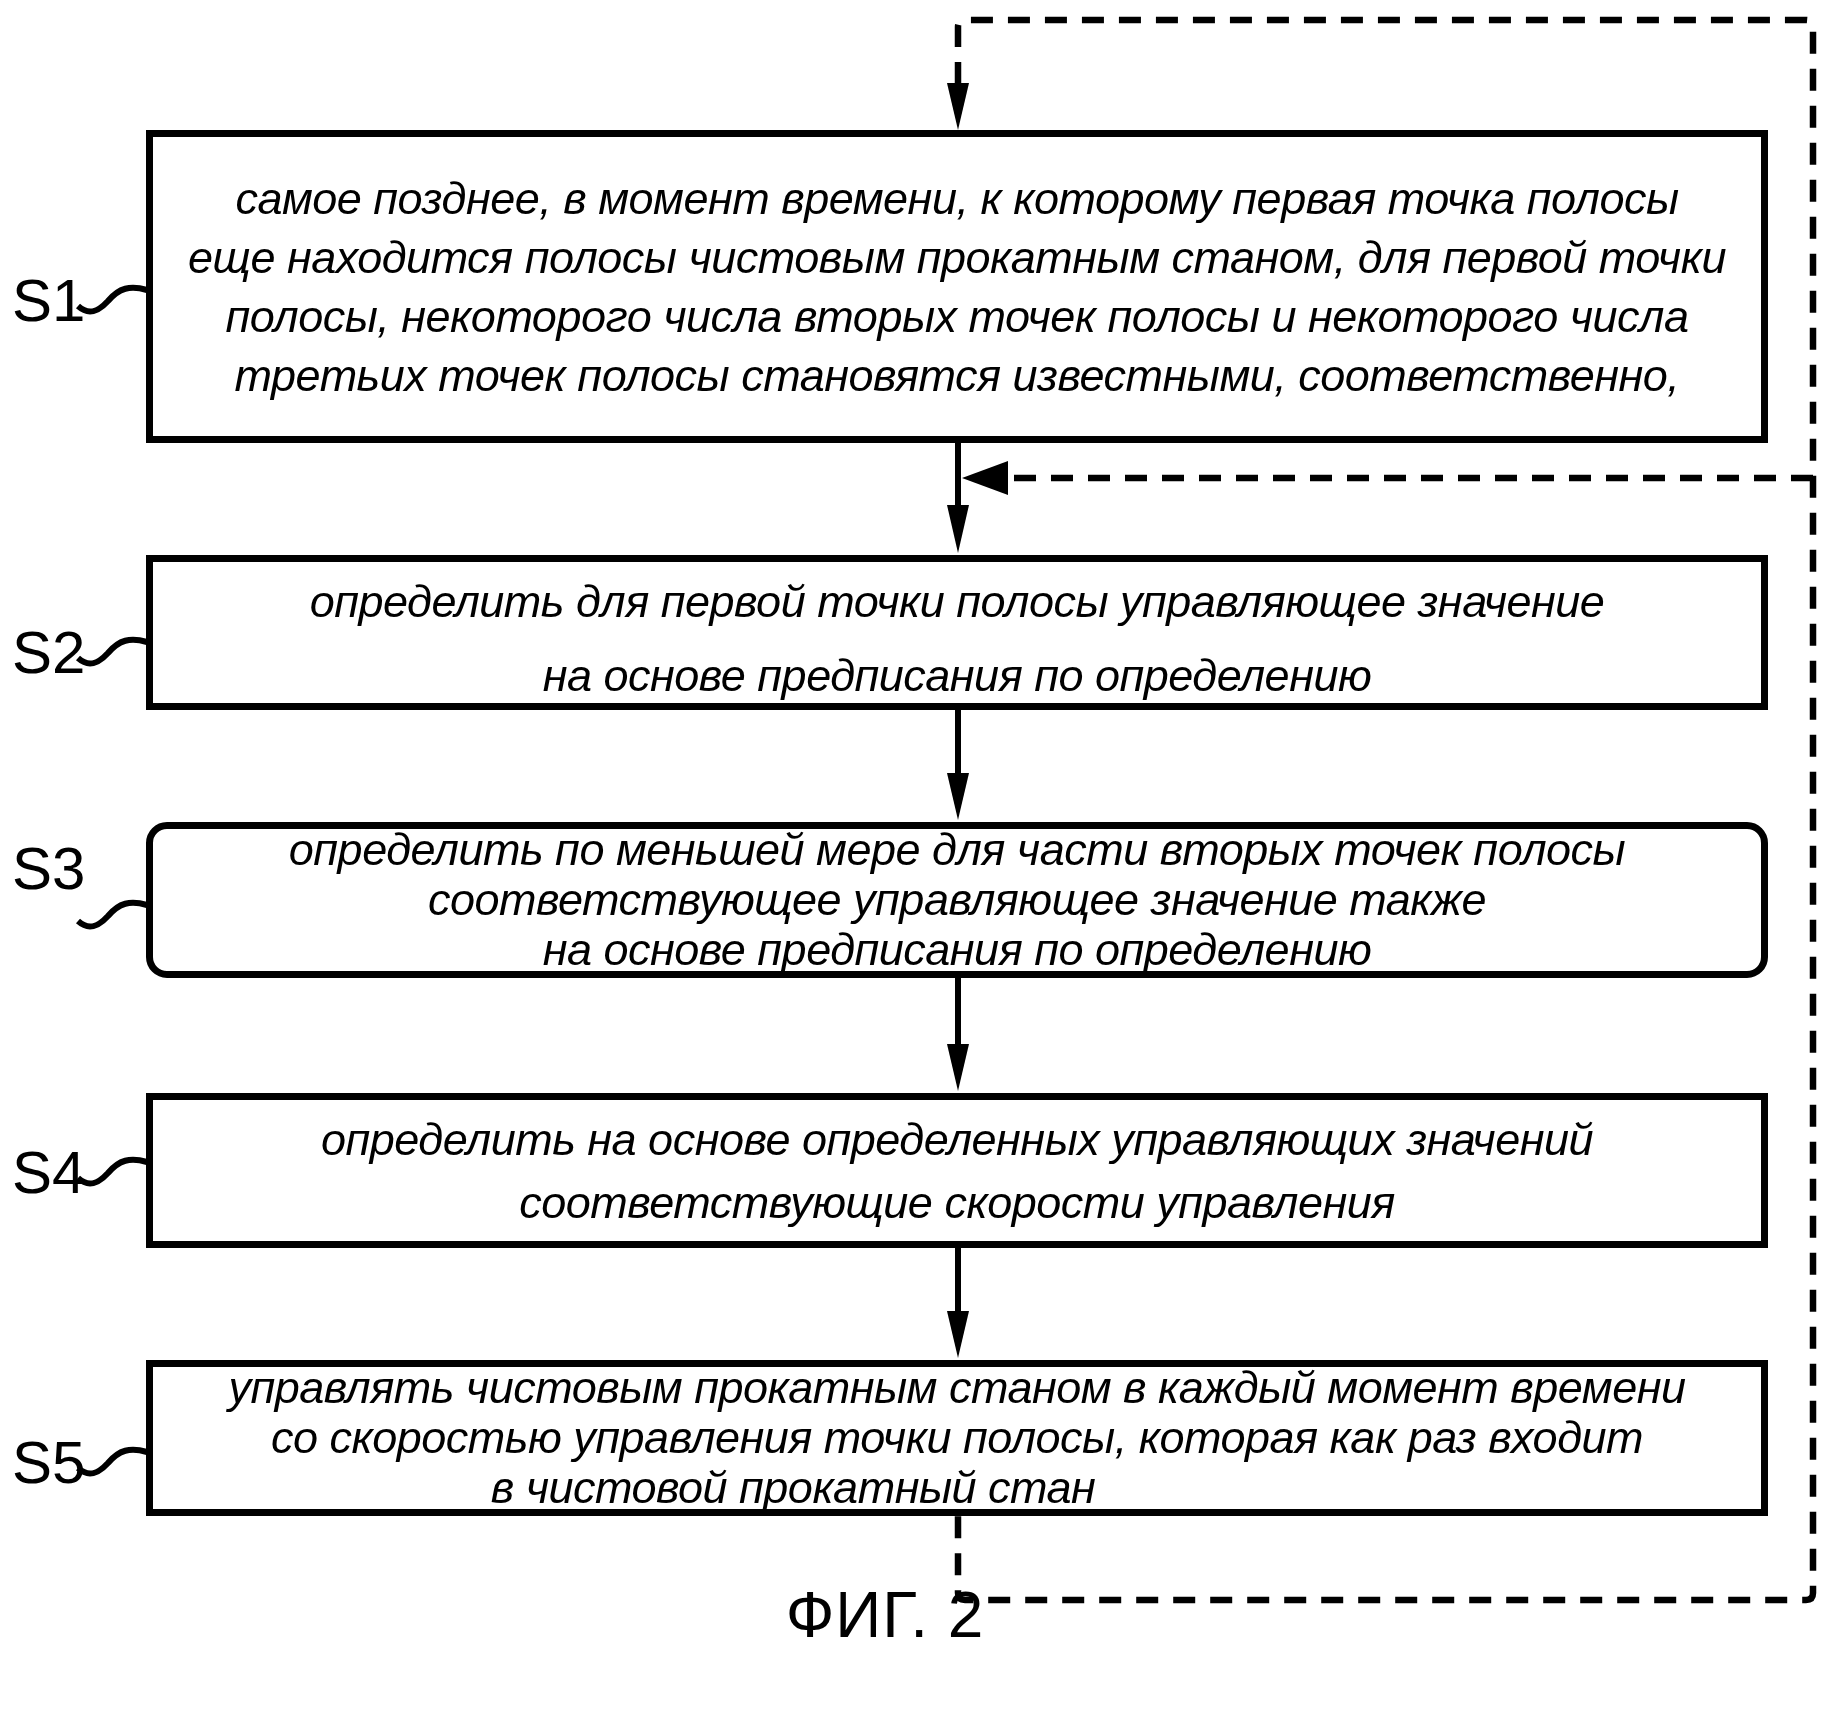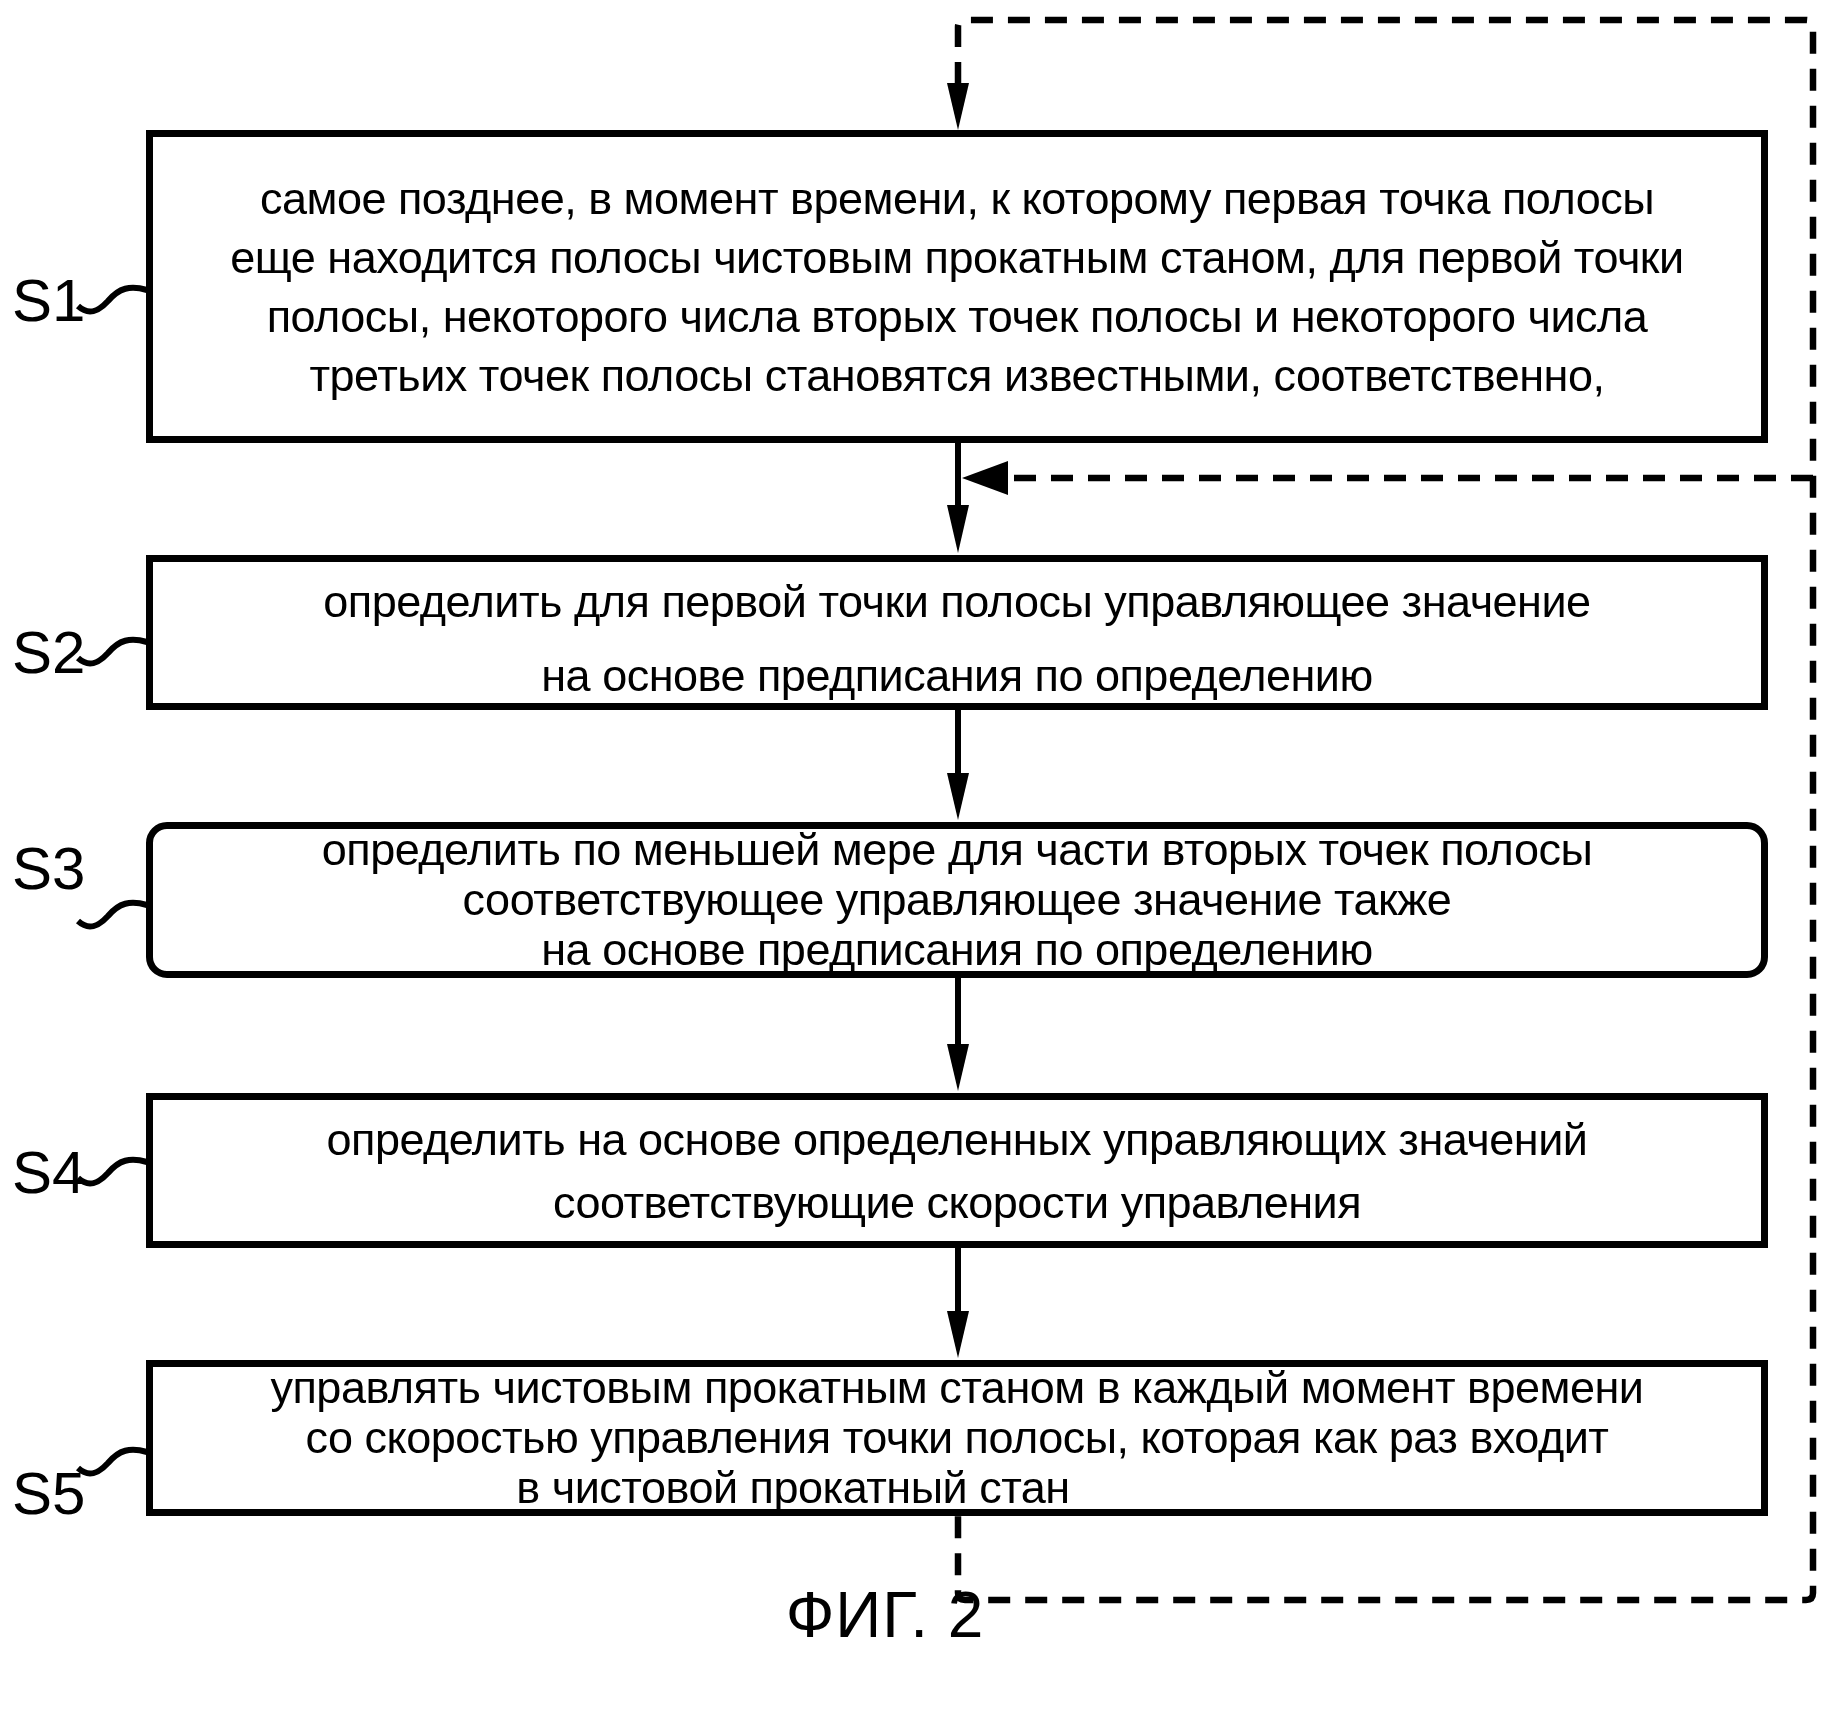--- a/index.html
+++ b/index.html
@@ -25,21 +25,21 @@
     border: 7px solid var(--ink);
     background: var(--bg);
     display: flex;
     flex-direction: column;
     justify-content: center;
     align-items: stretch;
     text-align: center;
     font-size: 45px;
     letter-spacing: -0.5px;
   }
-  .step-box .line { white-space: nowrap; }
+  .step-box .line { white-space: nowrap; font-style: italic; }
   .box-s1 { top: 130px; height: 313px; }
   .box-s1 .line { line-height: 59px; }
   .box-s2 { top: 555px; height: 155px; }
   .box-s2 .line { line-height: 63px; margin-top: 11px; }
   .box-s3 { top: 822px; height: 156px; border-radius: 21px; }
   .box-s3 .line { line-height: 50px; }
   .box-s4 { top: 1093px; height: 155px; }
   .box-s4 .line { line-height: 63px; }
   .box-s5 { top: 1360px; height: 156px; }
   .box-s5 .line { line-height: 50px; }
@@ -49,21 +49,21 @@
     left: 12px;
     width: 90px;
     font-size: 60px;
     line-height: 66px;
     text-align: left;
   }
   .lbl-s1 { top: 268px; }
   .lbl-s2 { top: 620px; }
   .lbl-s3 { top: 836px; }
   .lbl-s4 { top: 1140px; }
-  .lbl-s5 { top: 1430px; margin-top: 31px; }
+  .lbl-s5 { top: 1430px; }
   .figure-caption {
     position: absolute;
     left: 700px;
     top: 1578px;
     width: 370px;
     text-align: center;
     font-size: 64px;
     letter-spacing: 1px;
   }
 </style>

